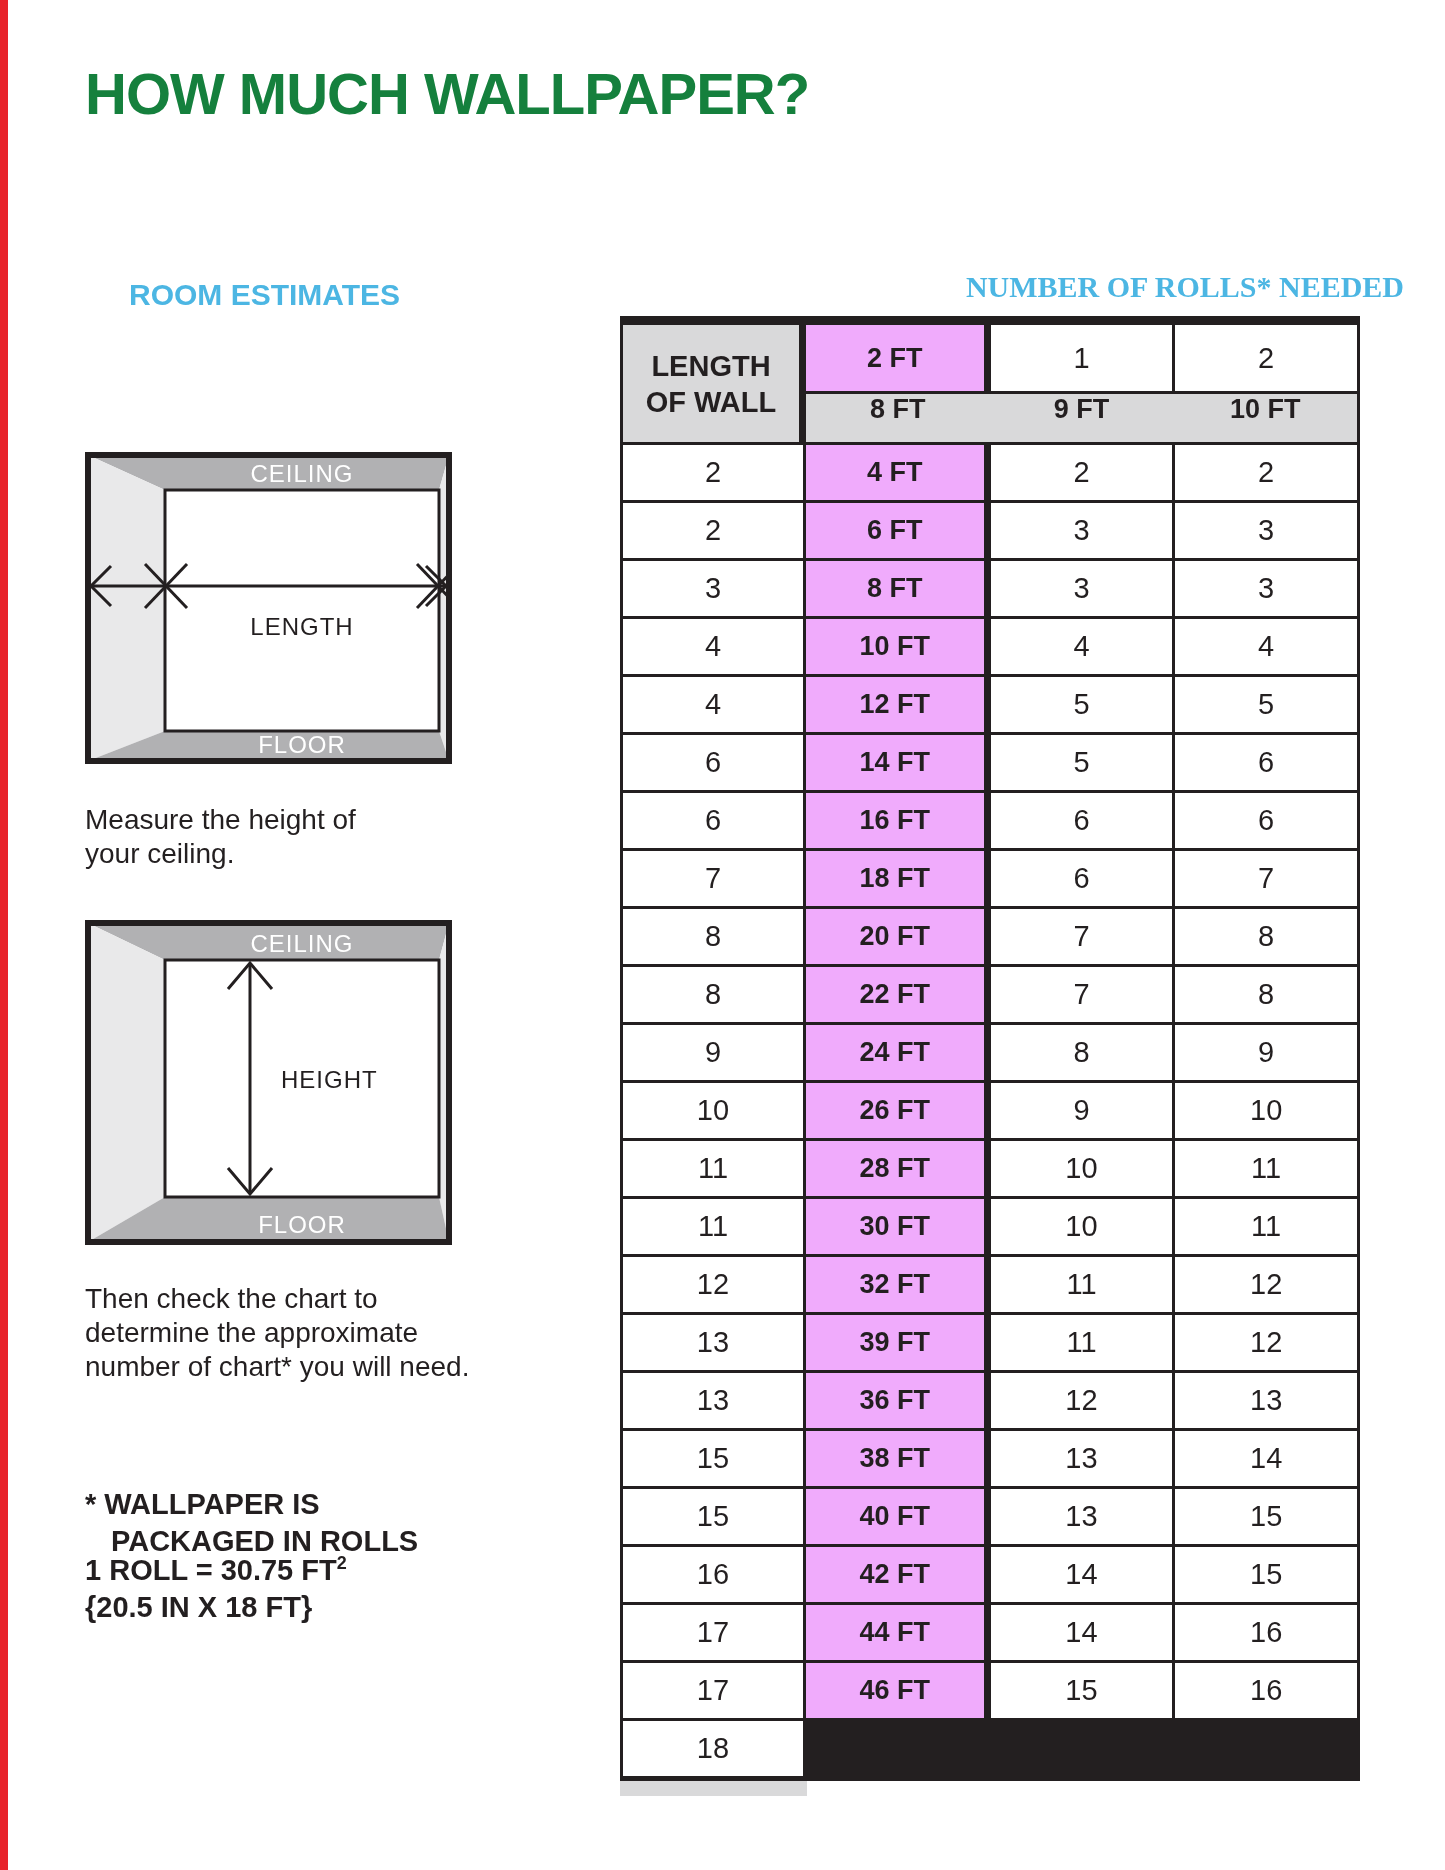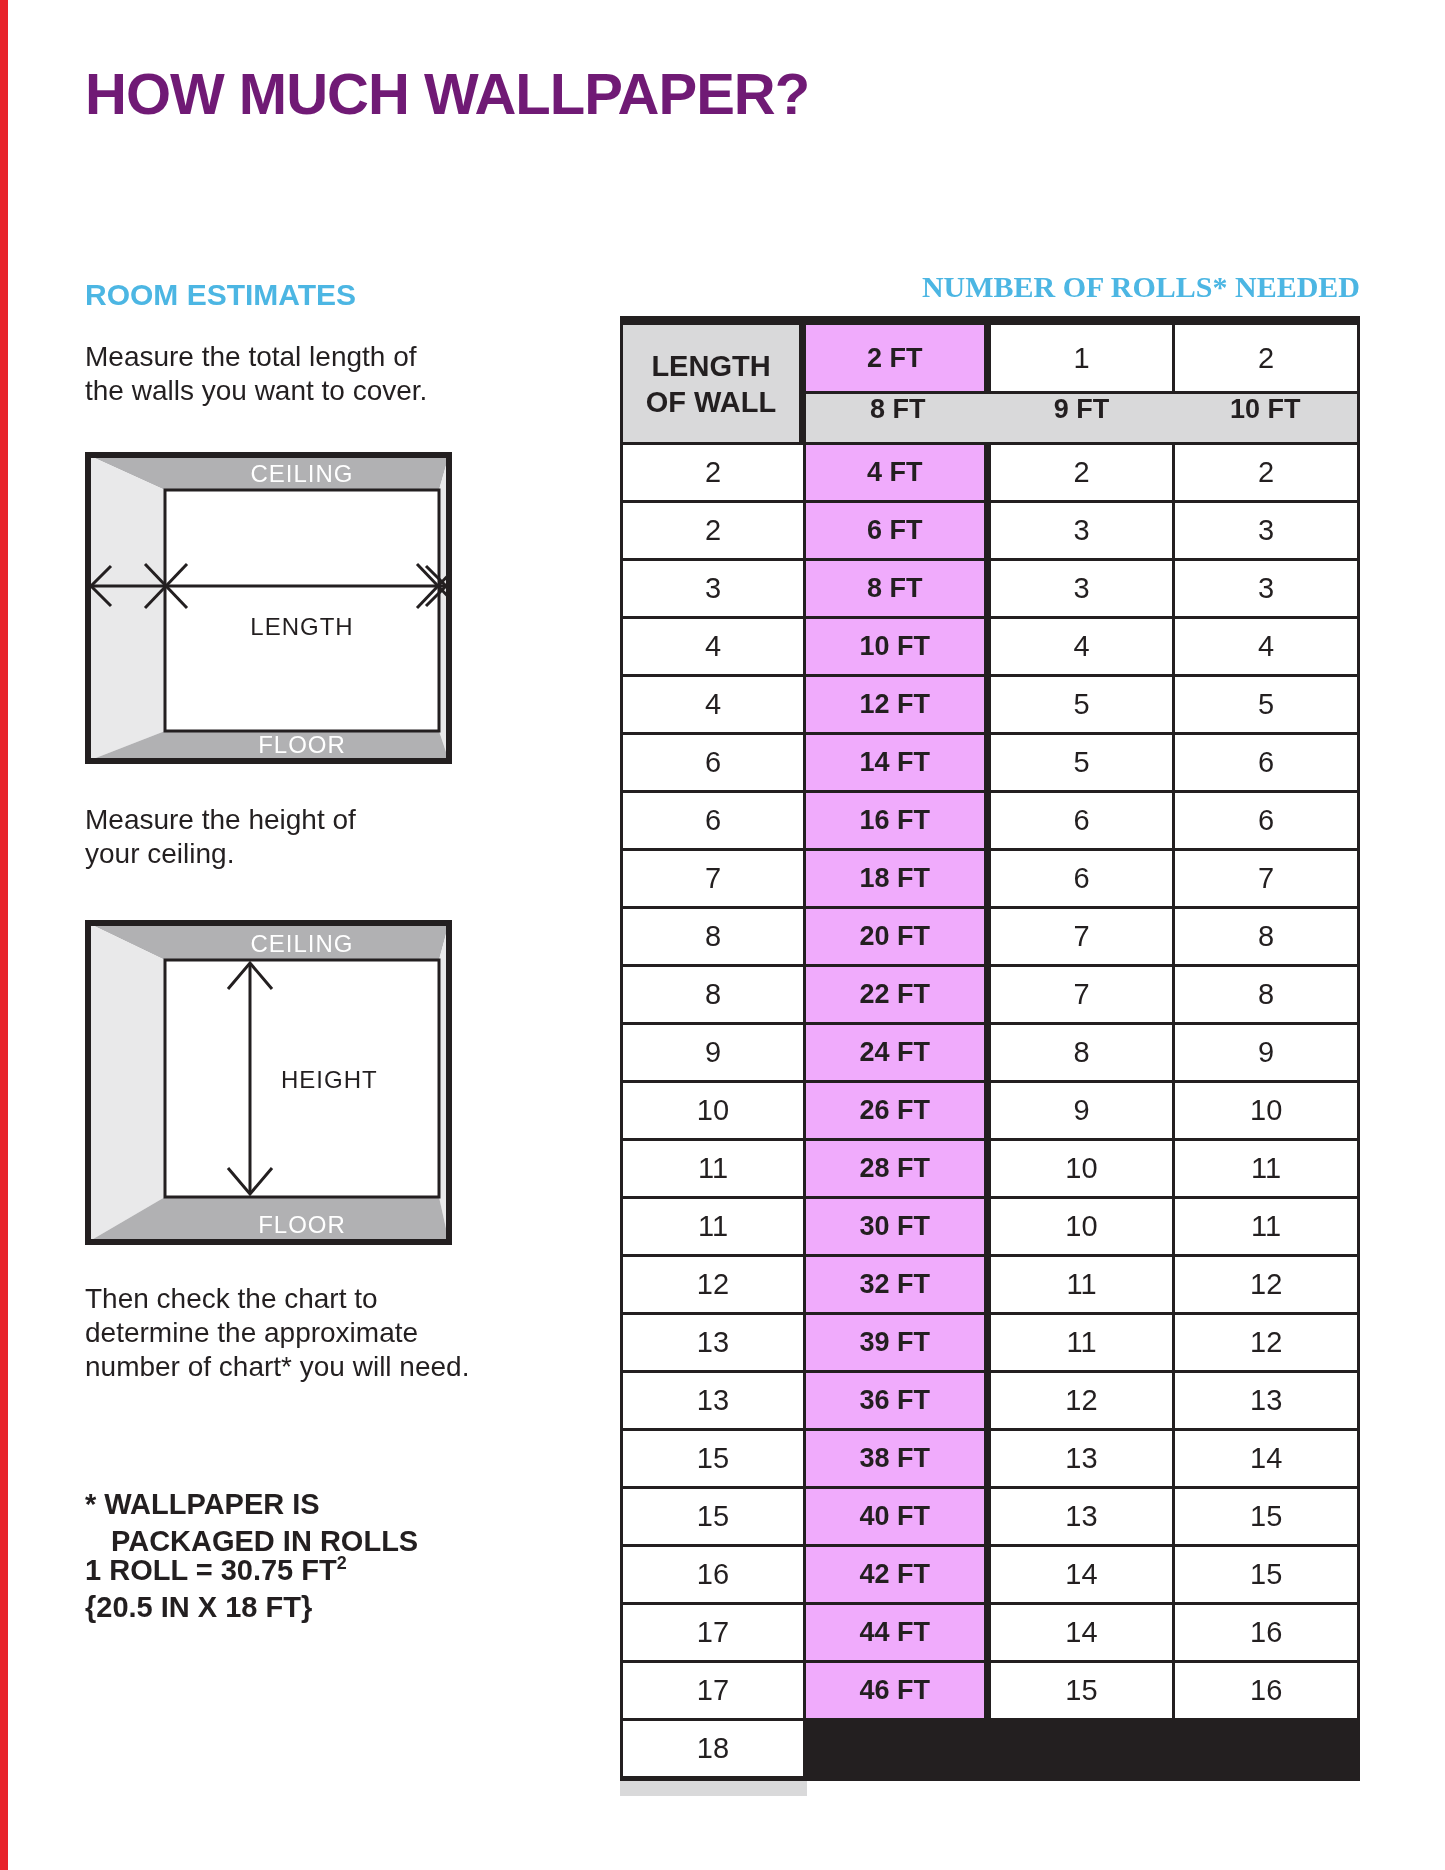--- a/index.html
+++ b/index.html
@@ -7,26 +7,26 @@
   body { font-family:"Liberation Sans","DejaVu Sans",sans-serif; color:#231f20; }
   .page {
     position:relative; width:1445px; height:1870px; background:#fff;
     overflow:hidden; margin:0 auto;
   }
   .red-stripe {
     position:absolute; left:0; top:0; width:8px; height:1870px; background:#e8232a;
   }
   .title {
     position:absolute; left:85px; top:62px;
-    font-size:58px; font-weight:bold; letter-spacing:-1px; color:#701a75;
+    font-size:58px; font-weight:bold; letter-spacing:-1px; color:#15803d;
     line-height:1.1; white-space:nowrap;
   }
   .section-heading {
     position:absolute; font-size:30px; font-weight:bold; color:#4cb6e3;
-    letter-spacing:0; white-space:nowrap;
+    letter-spacing:0; white-space:nowrap;margin-left:44px;
   }
   #room-estimates-heading { left:85px; top:278px; }
   #rolls-heading { left:620px; top:270px; width:740px; text-align:right;font-family:Liberation Serif, serif; }
   .para { position:absolute; left:85px; font-size:28px; line-height:34px; color:#231f20; }
   #para1 { top:340px; }
   #para2 { top:803px; }
   #para3 { top:1282px; }
   .footnote {
     position:absolute; left:85px; top:1486px;
     font-size:29px; font-weight:bold; line-height:37px;
@@ -88,24 +88,20 @@
 <div class="page">
 
   <div class="red-stripe"></div>
 
   <div class="title">HOW MUCH WALLPAPER?</div>
 
   <div class="section-heading" id="room-estimates-heading">ROOM ESTIMATES</div>
 
   <div class="section-heading" id="rolls-heading">NUMBER OF ROLLS* NEEDED</div>
 
-  <div class="para" id="para1">
-    <span>Measure the total length of</span><br>
-    <span>the walls you want to cover.</span>
-  </div>
 
   <div class="diagram" id="diagram-length">
     <svg width="367" height="312" viewBox="0 0 367 312">
       <rect x="3" y="3" width="361" height="306" fill="#ffffff" stroke="#231f20" stroke-width="6"></rect>
       <polygon points="3,3 364,3 354,38 80,38" fill="#b1b1b3"></polygon>
       <polygon points="3,3 80,38 80,279 3,309" fill="#e9e9ea"></polygon>
       <polygon points="364,3 354,38 354,279 364,309" fill="#e9e9ea"></polygon>
       <polygon points="3,309 80,279 354,279 364,309" fill="#b1b1b3"></polygon>
       <rect x="80" y="38" width="274" height="241" fill="#ffffff" stroke="#231f20" stroke-width="3"></rect>
       <rect x="3" y="3" width="361" height="306" fill="none" stroke="#231f20" stroke-width="6"></rect>

